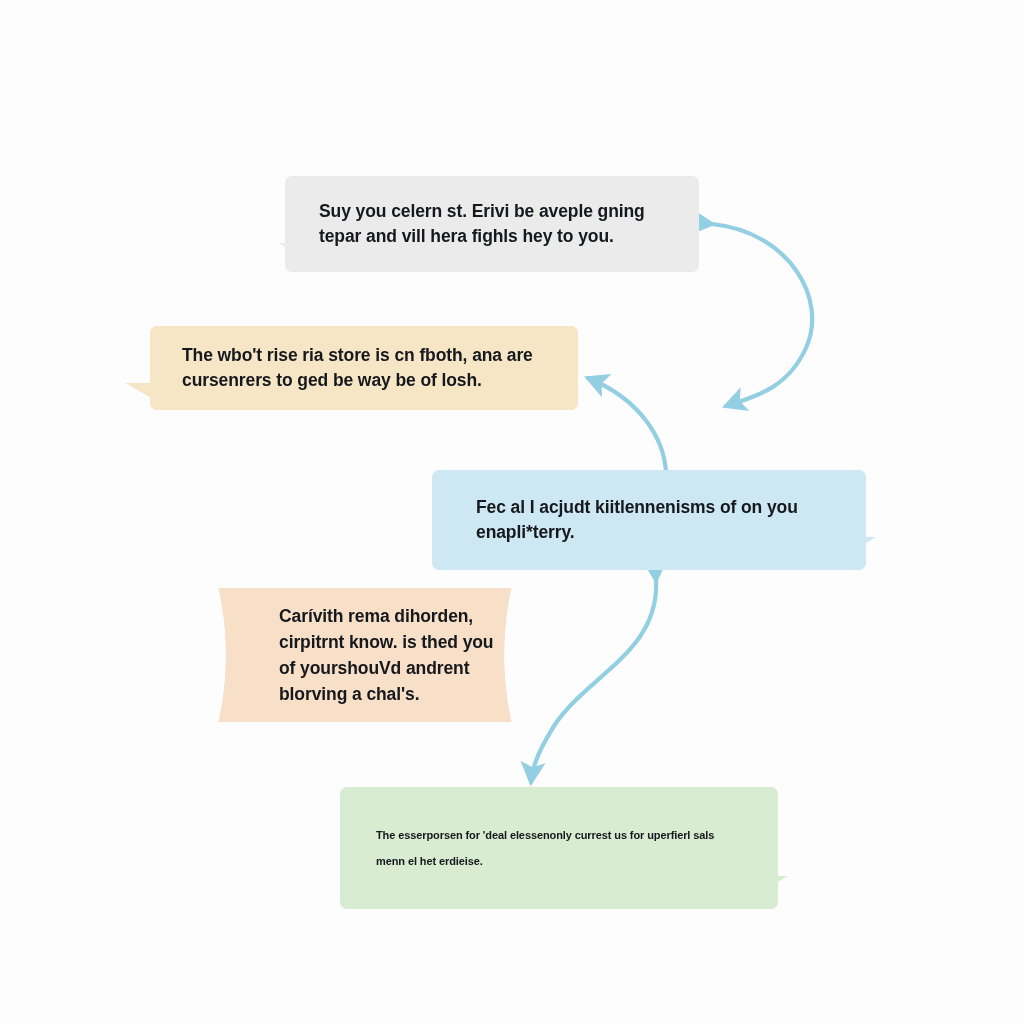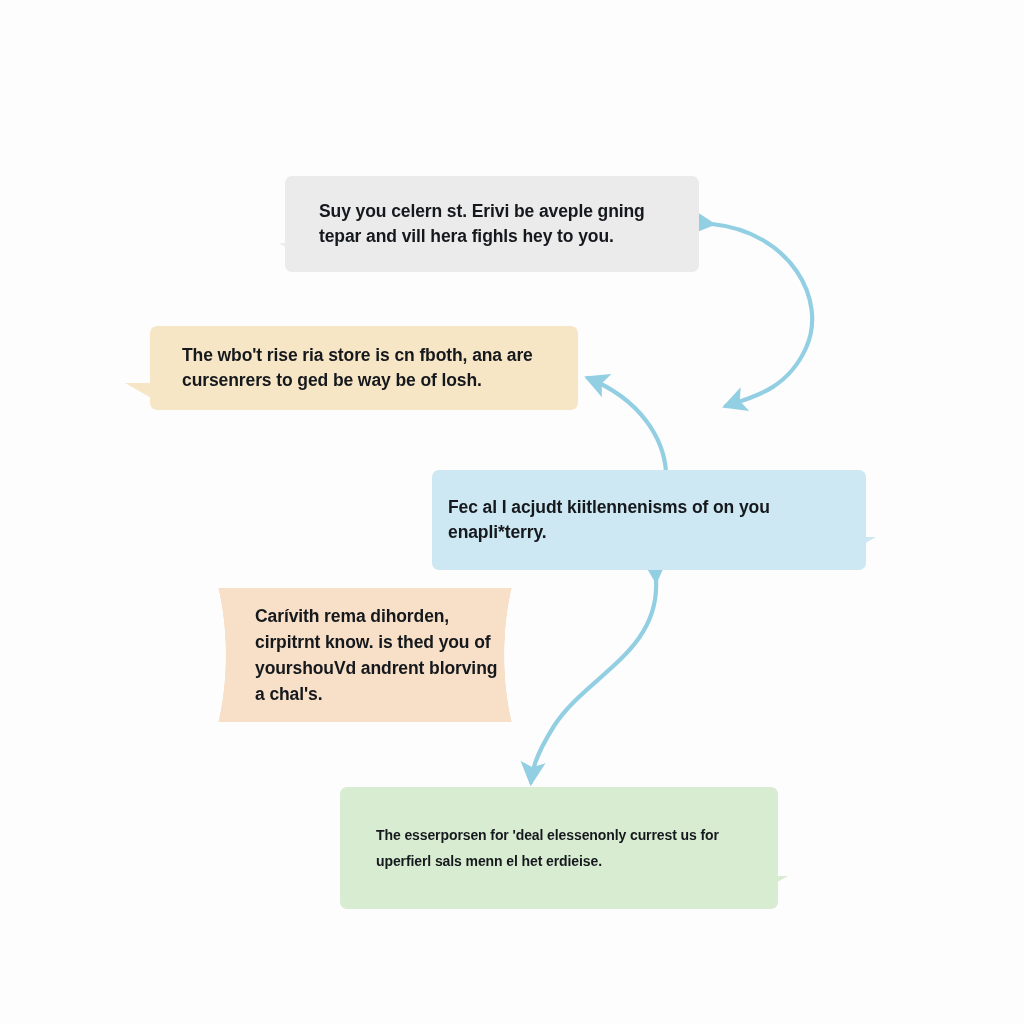--- a/index.html
+++ b/index.html
@@ -102,21 +102,21 @@
     border-bottom: 12px solid transparent;
   }
 
   
   #bubble-blue {
     left: 432px;
     top: 470px;
     width: 434px;
     height: 100px;
     background: #cde8f2;
-    padding: 0 16px;
+    padding: 0 44px;
   }
   #bubble-blue .bubble-text {
     font-size: 17.5px;
     line-height: 25px;
   }
   #tail-blue {
     left: 848px;
     top: 537px;
     border-top: 16px solid #cde8f2;
     border-right: 28px solid transparent;
@@ -138,33 +138,34 @@
       radial-gradient(55px 100% at 374px 50%, transparent 99%, #000 100%);
     -webkit-mask-composite: source-in;
     mask-image:
       radial-gradient(55px 100% at -14px 50%, transparent 99%, #000 100%),
       radial-gradient(55px 100% at 374px 50%, transparent 99%, #000 100%);
     mask-composite: intersect;
   }
   #bubble-peach .bubble-text {
     font-size: 17.5px;
     line-height: 26px;
+    margin-left: 24px;
   }
 
   
   #bubble-green {
     left: 340px;
     top: 787px;
     width: 438px;
     height: 122px;
     background: #d8ecd2;
     padding: 0 36px;
   }
   #bubble-green .bubble-text {
-    font-size: 14px;
+    font-size: 11px;
     line-height: 26px;
   }
   #tail-green {
     left: 760px;
     top: 876px;
     border-top: 16px solid #d8ecd2;
     border-right: 28px solid transparent;
     border-bottom: 12px solid transparent;
   }
 </style>

